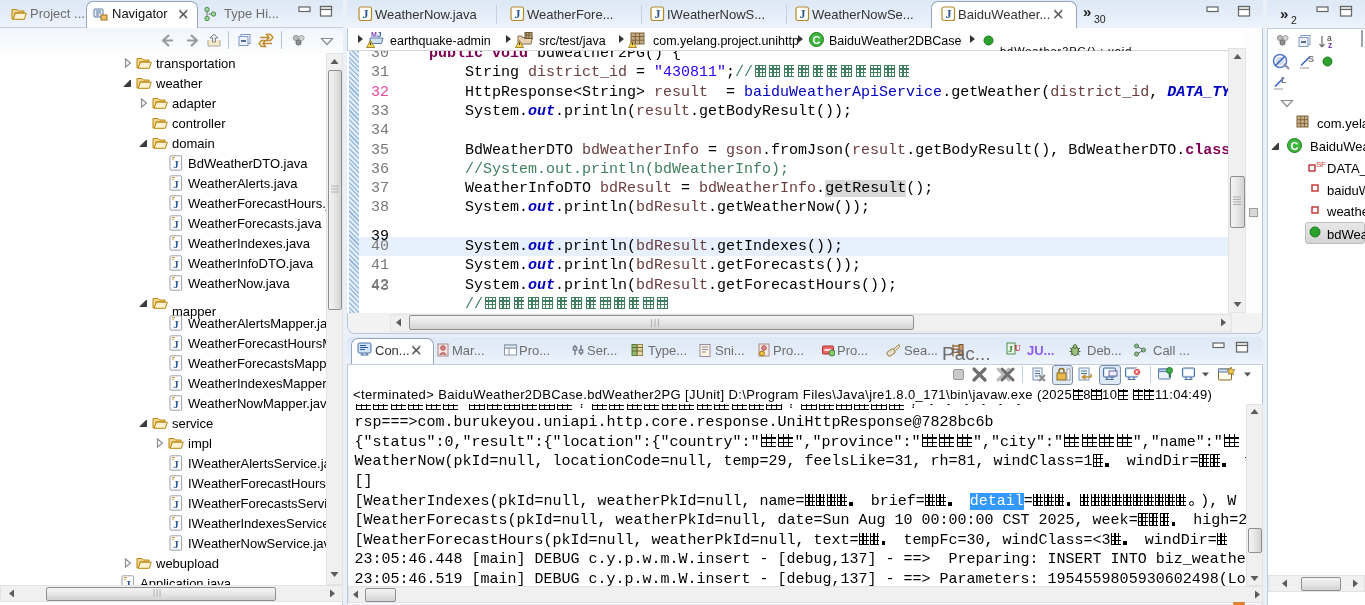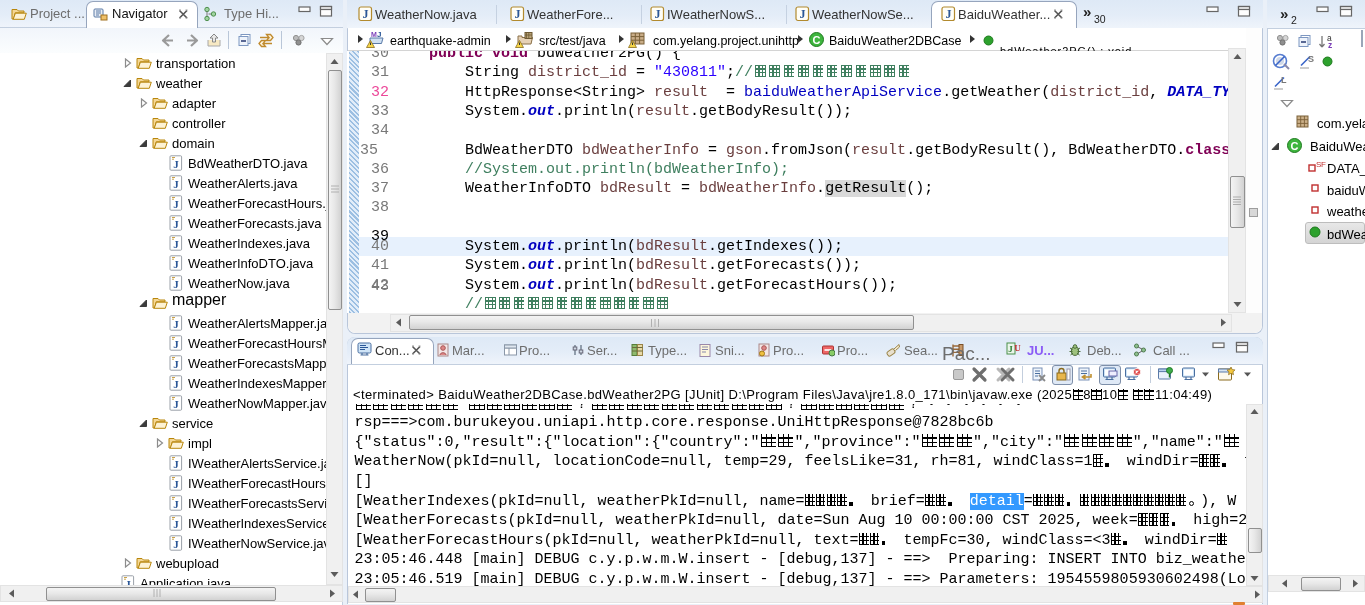--- a/index.html
+++ b/index.html
@@ -186,21 +186,21 @@
     </svg>
 <div class="ab" style="left:188px;top:223px;font-size:13px;white-space:nowrap">WeatherNow.java</div>
 <svg class="ab" style="left:139px;top:245.5px" width="9" height="9" viewBox="0 0 9 9">
       <path d="M7.5 1 L7.5 7.5 L1 7.5 Z" fill="#3b3b3b" stroke="#3b3b3b"></path>
     </svg>
 <svg class="ab" style="left:152px;top:243px" width="16" height="14" viewBox="0 0 16 14">
       <path d="M1 4 L1 12.5 L13.5 12.5 L15.5 6 L4.5 6 L4.5 4.5 L13 4.5 L13 6" fill="none"></path>
       <path d="M1 4 L1 2.5 L6 2.5 L7.5 4 L13 4 L13 5.8 L4.2 5.8 L2.6 12 L1 12 Z" fill="#f5d794" stroke="#b8860b" stroke-width="1"></path>
       <path d="M4.4 6.2 L15.3 6.2 L13.3 12.3 L2.2 12.3 Z" fill="#fdf2d4" stroke="#b8860b" stroke-width="1"></path>
     </svg>
-<div class="ab" style="left:172px;top:238px;font-size:16px;white-space:nowrap">mapper</div>
+<div class="ab" style="left:172px;top:251px;font-size:13px;white-space:nowrap">mapper</div>
 <svg class="ab" style="left:169px;top:262px" width="14" height="16" viewBox="0 0 14 16">
       <rect x="1" y="0.8" width="11.6" height="14.4" rx="1" fill="#fff" stroke="#9aa0a8" stroke-width="1"></rect>
       <path d="M3 2.5 h3 M3 4.2 h2" stroke="#c9a24b" stroke-width="1"></path>
       <text x="7" y="12.5" font-family="Liberation Serif" font-size="11" font-weight="bold" fill="#2b5797" text-anchor="middle">J</text>
     </svg>
 <div class="ab" style="left:188px;top:263px;font-size:13px;white-space:nowrap">WeatherAlertsMapper.java</div>
 <svg class="ab" style="left:169px;top:282px" width="14" height="16" viewBox="0 0 14 16">
       <rect x="1" y="0.8" width="11.6" height="14.4" rx="1" fill="#fff" stroke="#9aa0a8" stroke-width="1"></rect>
       <path d="M3 2.5 h3 M3 4.2 h2" stroke="#c9a24b" stroke-width="1"></path>
       <text x="7" y="12.5" font-family="Liberation Serif" font-size="11" font-weight="bold" fill="#2b5797" text-anchor="middle">J</text>
@@ -415,27 +415,28 @@
 <div class="ab" style="left:12px;top:186px;width:869px;height:19.3px;background:#e7f1fd"></div>
 <div class="ab mono" style="left:13px;top:-7px;width:29px;text-align:right;color:#787878">30</div>
 <div class="ab mono" style="left:46px;top:-7px;color:#000">    <b style="color:#7f0055">public</b> <b style="color:#7f0055">void</b> bdWeather2PG() {</div>
 <div class="ab mono" style="left:13px;top:12.3px;width:29px;text-align:right;color:#787878">31</div>
 <div class="ab mono" style="left:46px;top:12.3px;color:#000">        String <span style="color:#6a3e3e">district_id</span> = <span style="color:#2a00ff">"430811"</span>;<span style="color:#3f7f5f">//<i class="cmg"></i><i class="cmg"></i><i class="cmg"></i><i class="cmg"></i><i class="cmg"></i><i class="cmg"></i><i class="cmg"></i><i class="cmg"></i><i class="cmg"></i><i class="cmg"></i><i class="cmg"></i></span></div>
 <div class="ab mono" style="left:13px;top:31.6px;width:29px;text-align:right;color:#ec4899">32</div>
 <div class="ab mono" style="left:46px;top:31.6px;color:#000">        HttpResponse&lt;String&gt; <span style="color:#6a3e3e">result</span>  = <span style="color:#0000c0">baiduWeatherApiService</span>.getWeather(<span style="color:#6a3e3e">district_id</span>, <b style="color:#0000c0;font-style:italic">DATA_TYPE</b>);</div>
 <div class="ab mono" style="left:13px;top:50.9px;width:29px;text-align:right;color:#787878">33</div>
 <div class="ab mono" style="left:46px;top:50.9px;color:#000">        System.<b style="color:#0000c0;font-style:italic">out</b>.println(<span style="color:#6a3e3e">result</span>.getBodyResult());</div>
 <div class="ab mono" style="left:13px;top:70.2px;width:29px;text-align:right;color:#787878">34</div>
-<div class="ab mono" style="left:13px;top:89.5px;width:29px;color:#787878">35</div>
+<div class="ab mono" style="left:13px;top:89.5px;width:29px;text-align:right;color:#787878">35</div>
 <div class="ab mono" style="left:46px;top:89.5px;color:#000">        BdWeatherDTO <span style="color:#6a3e3e">bdWeatherInfo</span> = <span style="color:#6a3e3e">gson</span>.fromJson(<span style="color:#6a3e3e">result</span>.getBodyResult(), BdWeatherDTO.<b style="color:#7f0055">class</b>);</div>
 <div class="ab mono" style="left:13px;top:108.8px;width:29px;text-align:right;color:#787878">36</div>
 <div class="ab mono" style="left:46px;top:108.8px;color:#000">        <span style="color:#3f7f5f">//System.out.println(bdWeatherInfo);</span></div>
 <div class="ab mono" style="left:13px;top:128.1px;width:29px;text-align:right;color:#787878">37</div>
 <div class="ab mono" style="left:46px;top:128.1px;color:#000">        WeatherInfoDTO <span style="color:#6a3e3e">bdResult</span> = <span style="color:#6a3e3e">bdWeatherInfo</span>.<span style="background:#d9d9d9">getResult</span>();</div>
 <div class="ab mono" style="left:13px;top:147.4px;width:29px;text-align:right;color:#787878">38</div>
+<div class="ab mono" style="left:46px;top:147.4px;color:#000">        System.<b style="color:#0000c0;font-style:italic">out</b>.println(<span style="color:#6a3e3e">bdResult</span>.getWeatherNow());</div>
 <div class="ab mono" style="left:13px;top:176px;width:29px;text-align:right;color:#000000">39</div>
 <div class="ab mono" style="left:13px;top:186px;width:29px;text-align:right;color:#787878">40</div>
 <div class="ab mono" style="left:46px;top:186px;color:#000">        System.<b style="color:#0000c0;font-style:italic">out</b>.println(<span style="color:#6a3e3e">bdResult</span>.getIndexes());</div>
 <div class="ab mono" style="left:13px;top:205.3px;width:29px;text-align:right;color:#787878">41</div>
 <div class="ab mono" style="left:46px;top:205.3px;color:#000">        System.<b style="color:#0000c0;font-style:italic">out</b>.println(<span style="color:#6a3e3e">bdResult</span>.getForecasts());</div>
 <div class="ab mono" style="left:13px;top:224.6px;width:29px;text-align:right;color:#787878">42</div>
 <div class="ab mono" style="left:46px;top:224.6px;color:#000">        System.<b style="color:#0000c0;font-style:italic">out</b>.println(<span style="color:#6a3e3e">bdResult</span>.getForecastHours());</div>
 <div class="ab mono" style="left:13px;top:226px;width:29px;text-align:right;color:#787878">43</div>
 <div class="ab mono" style="left:46px;top:243.9px;color:#000">        <span style="color:#3f7f5f">//<i class="cmg"></i><i class="cmg"></i><i class="cmg"></i><i class="cmg"></i><i class="cmg"></i><i class="cmg"></i><i class="cmg"></i><i class="cmg"></i><i class="cmg"></i><i class="cmg"></i><i class="cmg"></i><i class="cmg"></i><i class="cmg"></i></span></div>
 </div>

